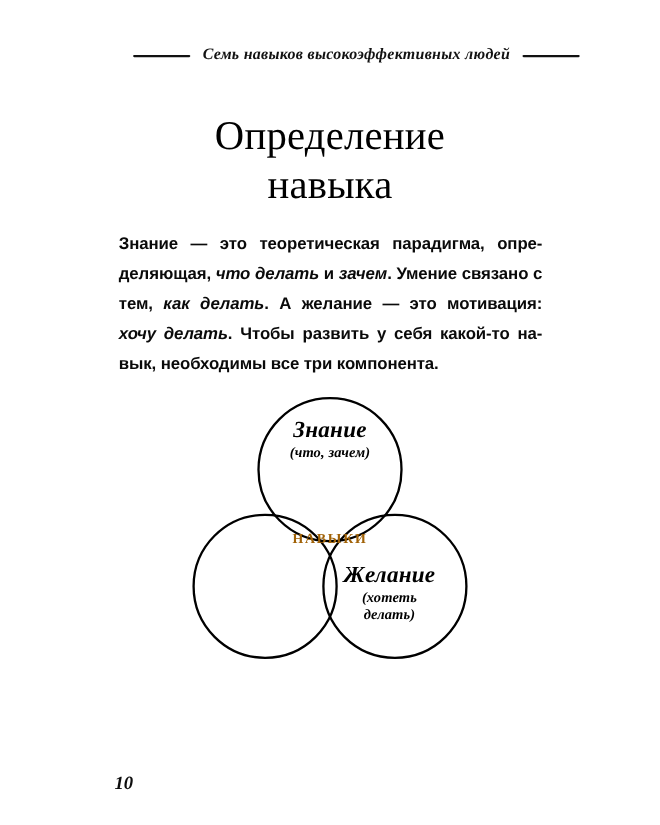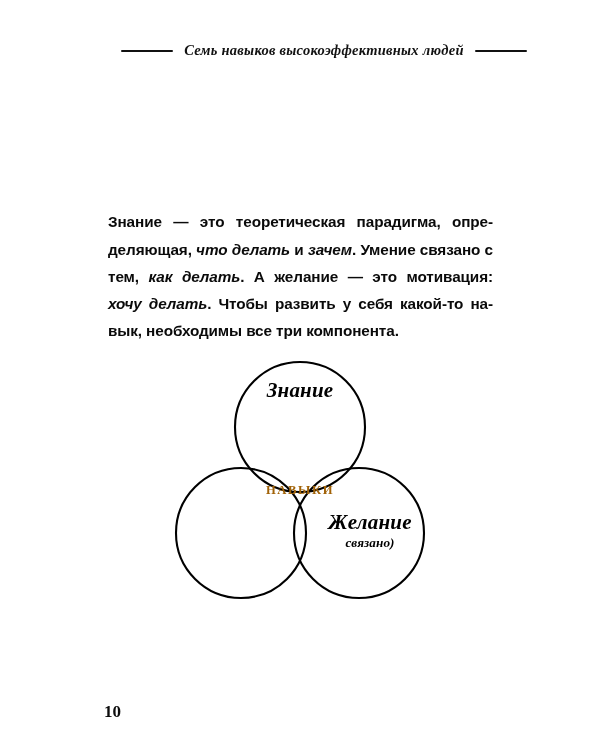--- a/index.html
+++ b/index.html
@@ -130,21 +130,21 @@
     display: block;
     font-style: italic;
     font-weight: 700;
     font-size: 13.2px;
     letter-spacing: 0.1px;
     margin-top: 1px;
   }
 
   .label-knowledge { left: 58px;  top: 20px;  width: 140px; }
   .label-skill     { left: -2px;  top: 152px; width: 118px; }
-  .label-desire    { left: 138px; top: 152px; width: 120px; }
+  .label-desire    { left: 122px; top: 152px; width: 120px; }
 
   .core-label {
     position: absolute;
     left: 64px;
     top: 125px;
     width: 128px;
     text-align: center;
     font-family: "Liberation Serif", "DejaVu Serif", serif;
     font-weight: 700;
     font-size: 12.6px;
@@ -152,36 +152,41 @@
     color: #a16207;
     white-space: nowrap;
   }
 
   
   .folio {
     position: absolute;
     left: 104px;
     bottom: 28px;
     font-family: "Liberation Serif", "DejaVu Serif", serif;
+    font-style: italic;
     font-weight: 700;
     font-size: 17px;
     color: #0d0d0d;
   }
 </style>
 </head>
 <body>
 
 <div class="page">
 
   <div class="running-head">
     <span class="head-rule left"></span>
     <span class="head-text">Семь навыков высокоэффективных людей</span>
     <span class="head-rule right"></span>
   </div>
 
+  <h1 class="chapter-title">
+    <span class="line-1">Определение</span>
+    <span class="line-2">навыка</span>
+  </h1>
 
   <p class="body-copy"><span>Знание — это теоретическая парадигма, опре-деляющая, </span><i>что делать</i><span> и </span><i>зачем</i><span>. Умение связано с тем, </span><i>как делать</i><span>. А желание — это мотивация: </span><i>хочу делать</i><span>. Чтобы развить у себя какой-то на-вык, необходимы все три компонента.</span></p>
 
   <div class="venn-wrap">
 
     <svg class="venn-svg" viewBox="0 0 256 250" xmlns="http://www.w3.org/2000/svg">
       <defs>
         <clipPath id="clip-top">
           <circle cx="128" cy="69" r="65"></circle>
         </clipPath>
@@ -196,26 +201,28 @@
         </g>
       </g>
 
       <circle class="venn-circle" cx="128" cy="69" r="65"></circle>
       <circle class="venn-circle" cx="69" cy="175" r="65"></circle>
       <circle class="venn-circle" cx="187" cy="175" r="65"></circle>
     </svg>
 
     <div class="venn-label label-knowledge">
       <span class="title">Знание</span>
+      <span class="sub">(что, зачем)</span>
     </div>
 
 
     <div class="venn-label label-desire">
       <span class="title">Желание</span>
-      <span class="sub">связано)</span>
+      <span class="sub">(хотеть</span>
+      <span class="sub">делать)</span>
     </div>
 
     <div class="core-label">НАВЫКИ</div>
   </div>
 
   <div class="folio">10</div>
 
 </div>
 
 </body></html>

